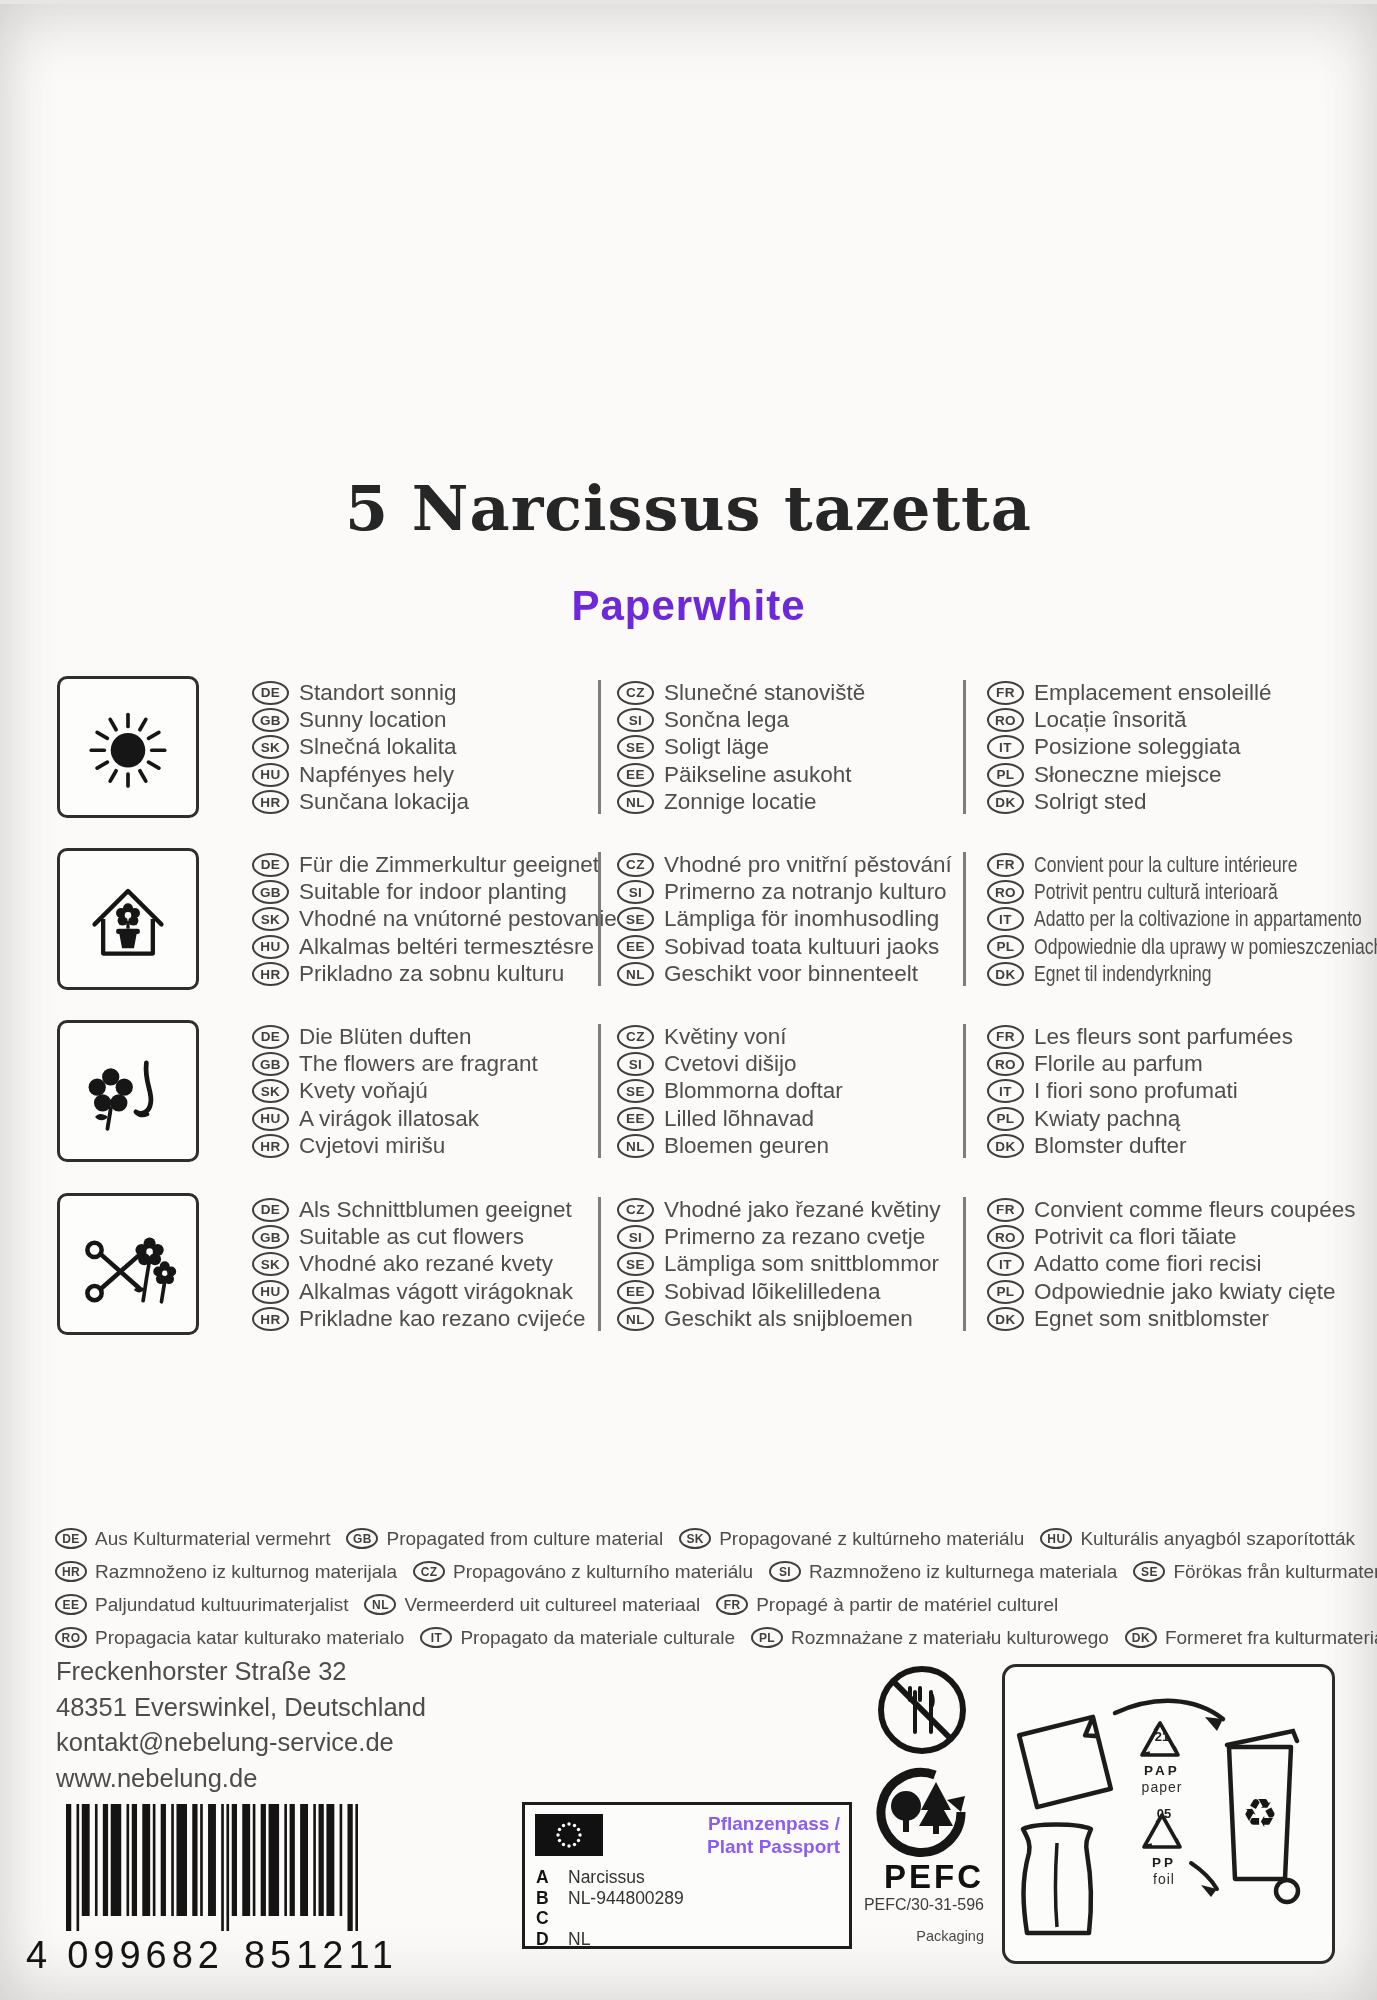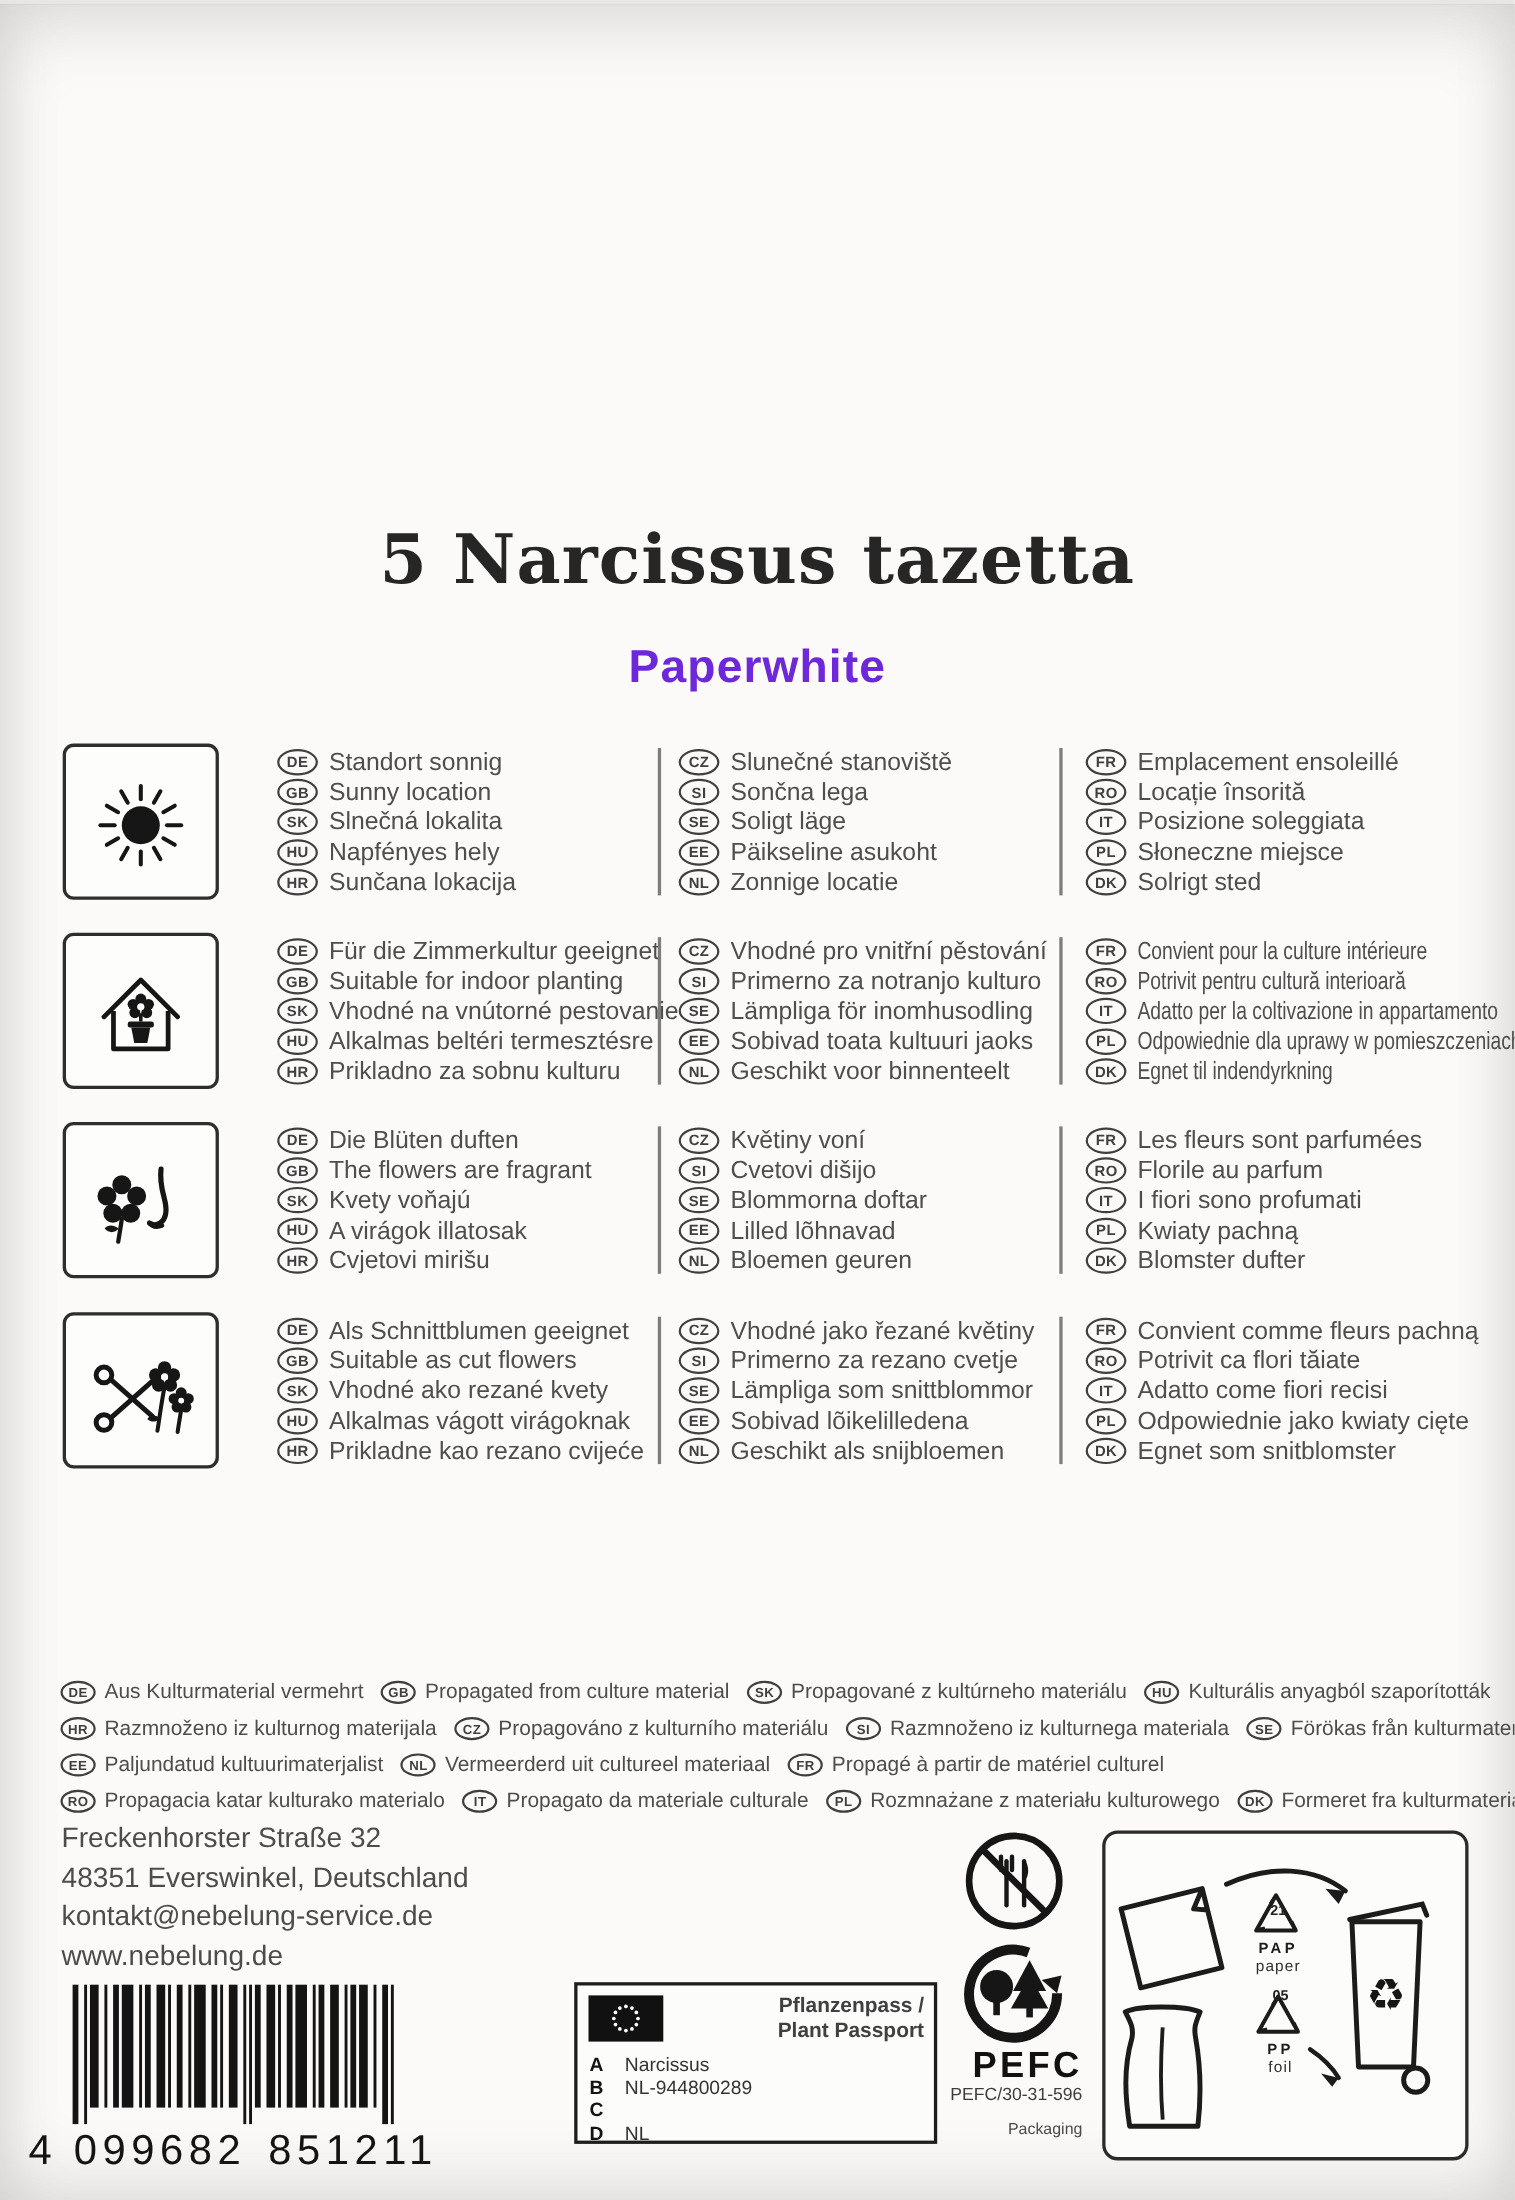--- a/index.html
+++ b/index.html
@@ -47,21 +47,21 @@
   .bars { display:block; margin-left:36px; }
   .bc-digits { display:flex; align-items:flex-end; gap:20px; margin-top:0px;
                font-size:38px; color:#141414; }
   .bc-digits .grp { letter-spacing:5px; }
   .passport {
     position:absolute; left:522px; top:1798px; width:330px; height:147px;
     border:3px solid #1d1d1d; background:#fcfcfb;
   }
   .eu-flag { position:absolute; left:10px; top:9px; width:68px; height:42px; background:#111; }
   .pp-title { position:absolute; right:9px; top:7px; text-align:right;
-              font-weight:bold; font-size:19px; line-height:23px; color:#404040; }
+              font-weight:bold; font-size:19px; line-height:23px; color:#8b5cf6; }
   .pp-rows { position:absolute; left:11px; top:62px; right:10px; }
   .pp-row { display:flex; gap:16px; height:20.5px; font-size:17.5px; color:#333; }
   .pp-row .k { font-weight:bold; color:#141414; width:16px; }
   .nofood { position:absolute; left:874px; top:1658px; }
   .pefc { position:absolute; left:862px; top:1760px; width:122px; text-align:right; color:#111; }
   .pefc .name { font-weight:bold; font-size:33px; letter-spacing:3px; line-height:34px; }
   .pefc .cert { font-size:16px; color:#3d3d3d; margin-top:2px; }
   .pefc .pkg  { font-size:14.5px; color:#4a4a4a; margin-top:14px; }
   .recycle-box {
     position:absolute; left:1002px; top:1660px; width:333px; height:300px;
@@ -415,21 +415,21 @@
         </div>
         <div class="lang-line">
           <span class="badge">NL</span>
           <span class="ltext">Geschikt als snijbloemen</span>
         </div>
       </div>
     <div class="vdiv d2"></div>
     <div class="col c3">
         <div class="lang-line">
           <span class="badge">FR</span>
-          <span class="ltext">Convient comme fleurs pachną</span>
+          <span class="ltext">Convient comme fleurs coupées</span>
         </div>
         <div class="lang-line">
           <span class="badge">RO</span>
           <span class="ltext">Potrivit ca flori tăiate</span>
         </div>
         <div class="lang-line">
           <span class="badge">IT</span>
           <span class="ltext">Adatto come fiori recisi</span>
         </div>
         <div class="lang-line">

